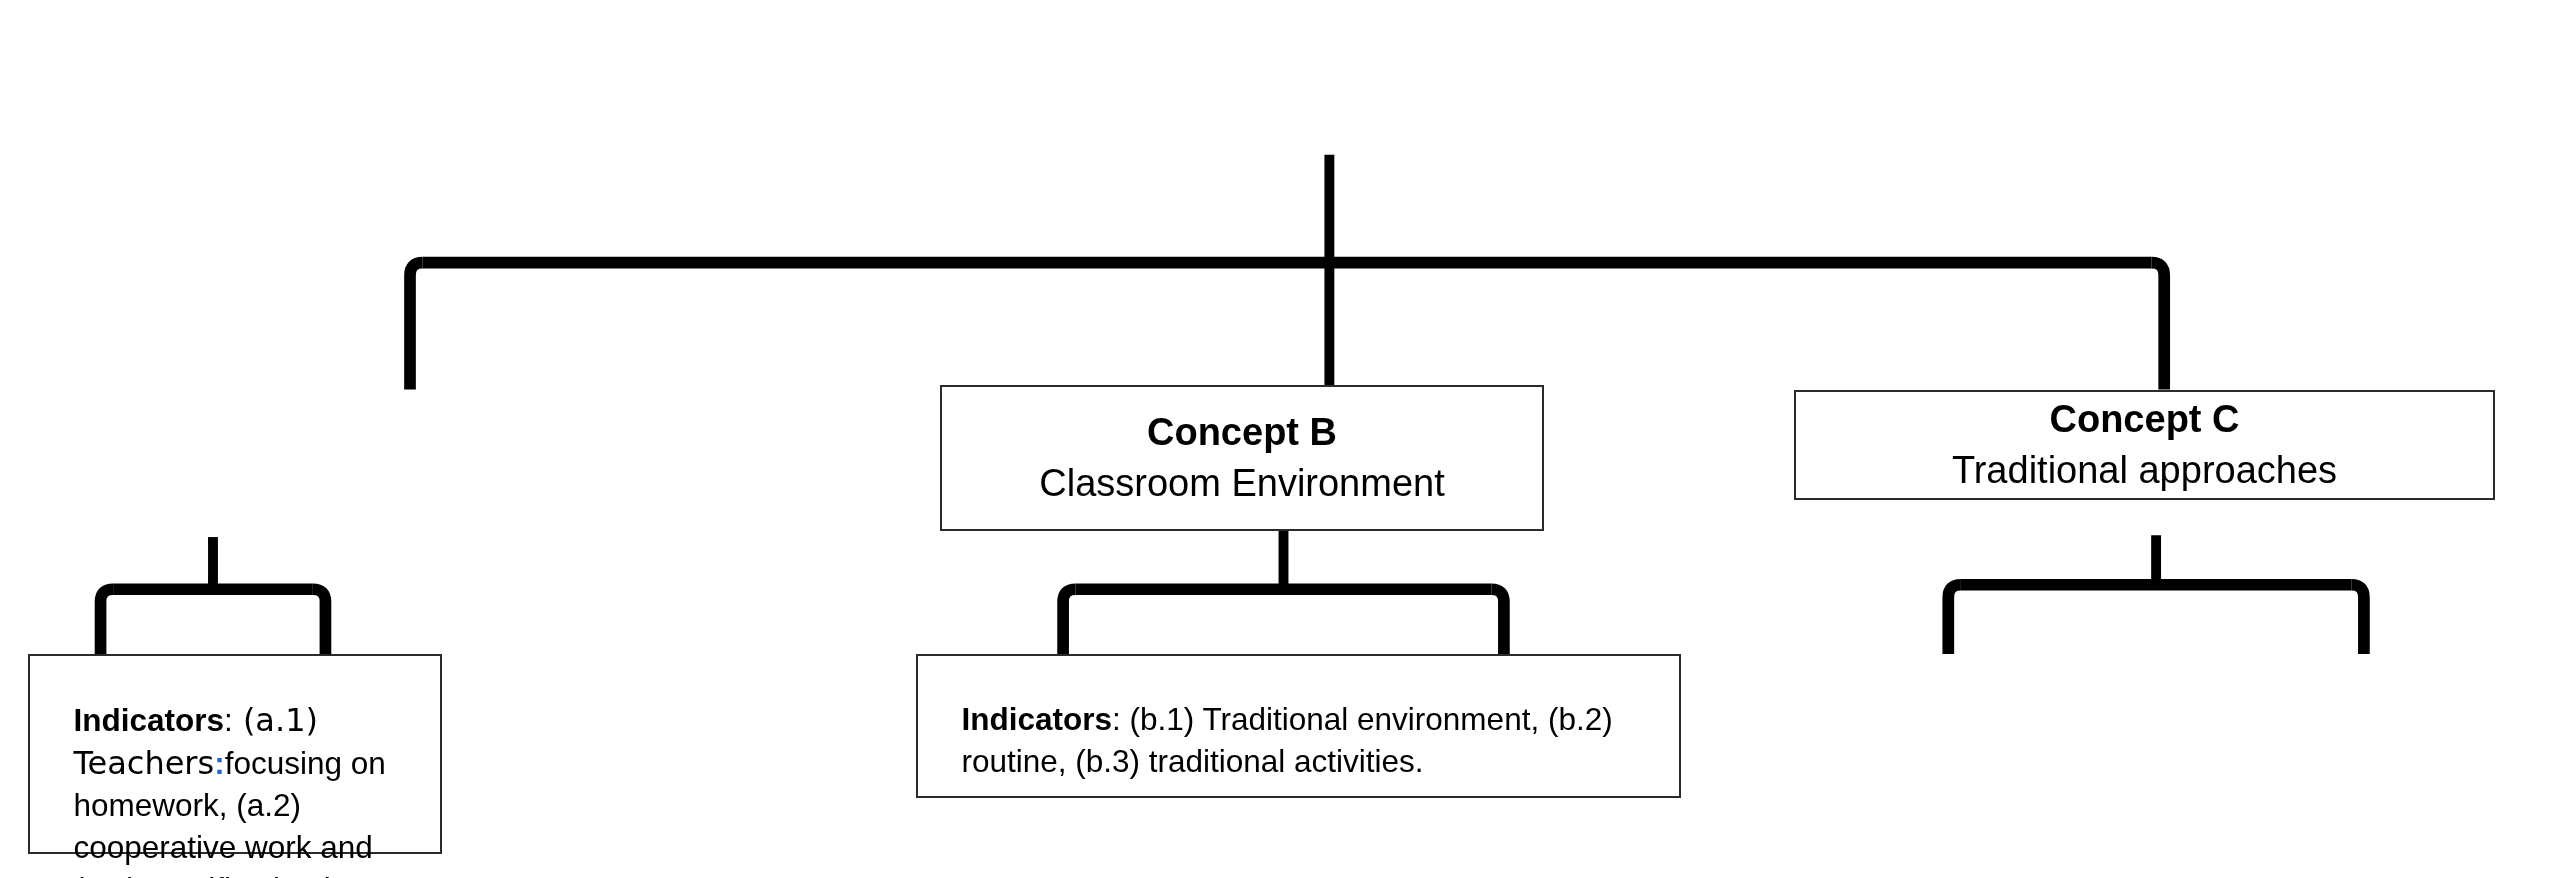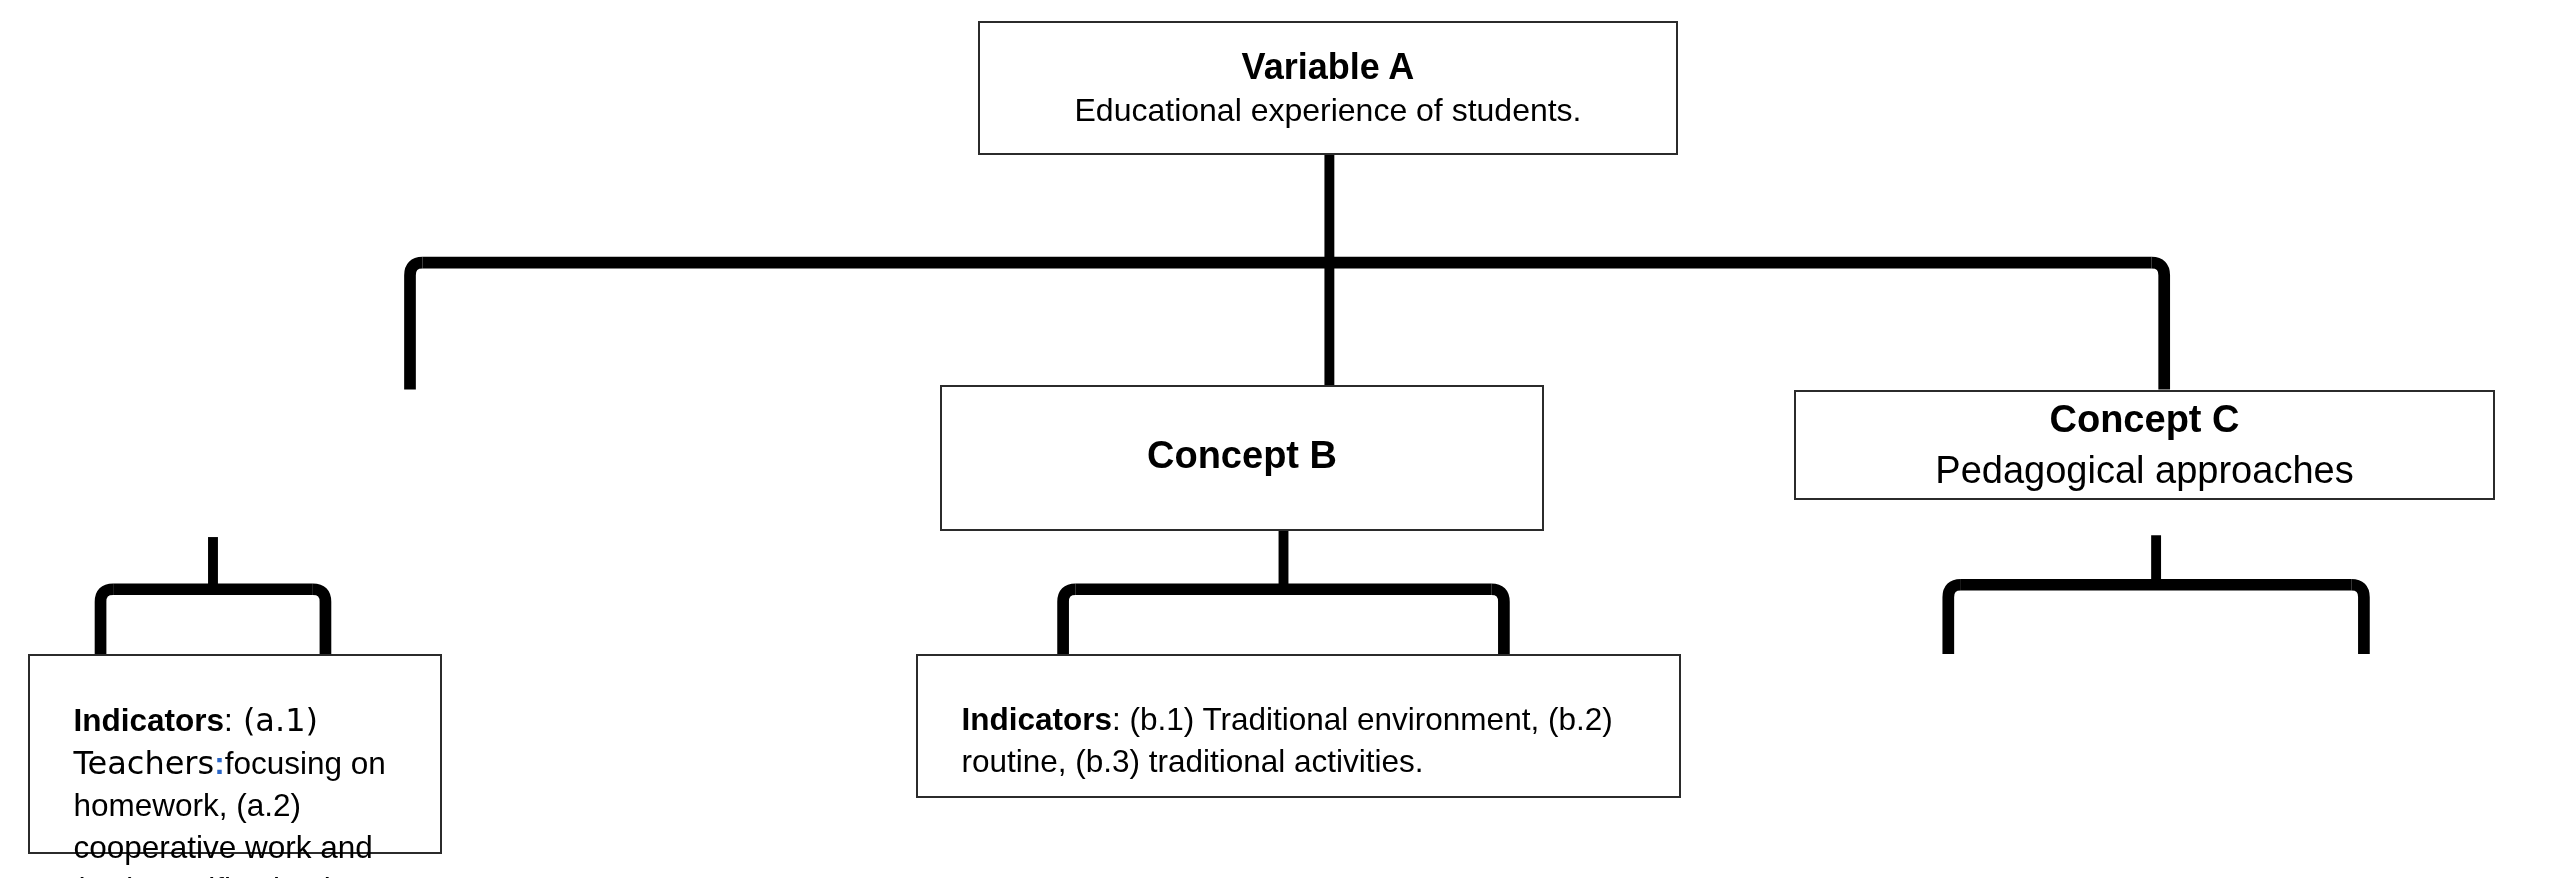--- a/index.html
+++ b/index.html
@@ -100,38 +100,33 @@
     <path d="M 1195 655 L 1657 655" fill="none" stroke="#000" stroke-width="13"></path>
     <path d="M 1181 727 L 1181 669 Q 1181 655 1195 655" fill="none" stroke="#000" stroke-width="13"></path>
     <path d="M 1657 655 Q 1671 655 1671 669 L 1671 727" fill="none" stroke="#000" stroke-width="13"></path>
 
     <path d="M 2396 595 L 2396 650" fill="none" stroke="#000" stroke-width="11"></path>
     <path d="M 2179 650 L 2613 650" fill="none" stroke="#000" stroke-width="13"></path>
     <path d="M 2165 727 L 2165 664 Q 2165 650 2179 650" fill="none" stroke="#000" stroke-width="13"></path>
     <path d="M 2613 650 Q 2627 650 2627 664 L 2627 727" fill="none" stroke="#000" stroke-width="13"></path>
   </svg>
 
-  <div class="node" id="node-root">
-    <div class="node-inner">
-      <div class="title">Variable A</div>
-      <div class="subtitle">Educational experience of students.</div>
-    </div>
-  </div>
 
 
   <div class="node concept" id="node-concept-b">
     <div class="node-inner">
       <div class="title">Concept B</div>
+      <div class="subtitle">Classroom Environment</div>
     </div>
   </div>
 
   <div class="node concept" id="node-concept-c">
     <div class="node-inner">
       <div class="title">Concept C</div>
-      <div class="subtitle">Pedagogical approaches</div>
+      <div class="subtitle">Traditional approaches</div>
     </div>
   </div>
 
   <div class="node indicators" id="node-ind-a">
     <div class="node-inner">
       <div class="ind-text"><b>Indicators</b><span>:</span><span class="alt-font"> (a.1) Teachers</span><span class="caret">:</span><span>focusing on homework, (a.2) cooperative work and (a.3) gamification in school .</span></div>
     </div>
   </div>
 
   <div class="node indicators" id="node-ind-b">

